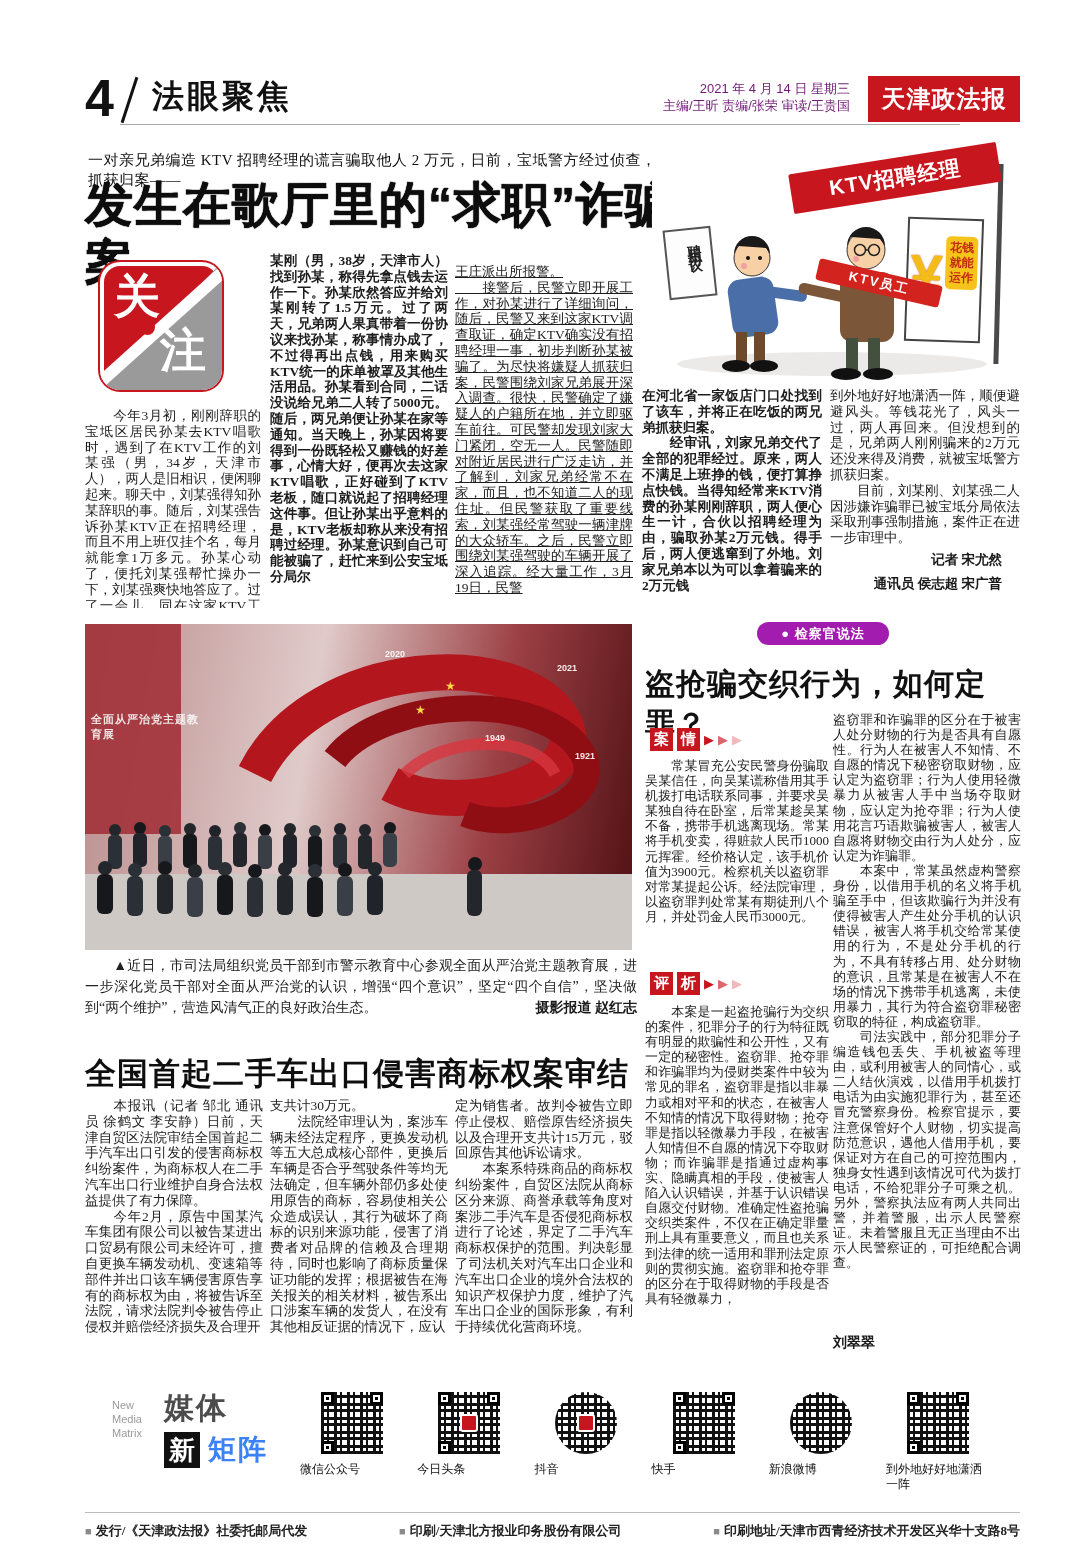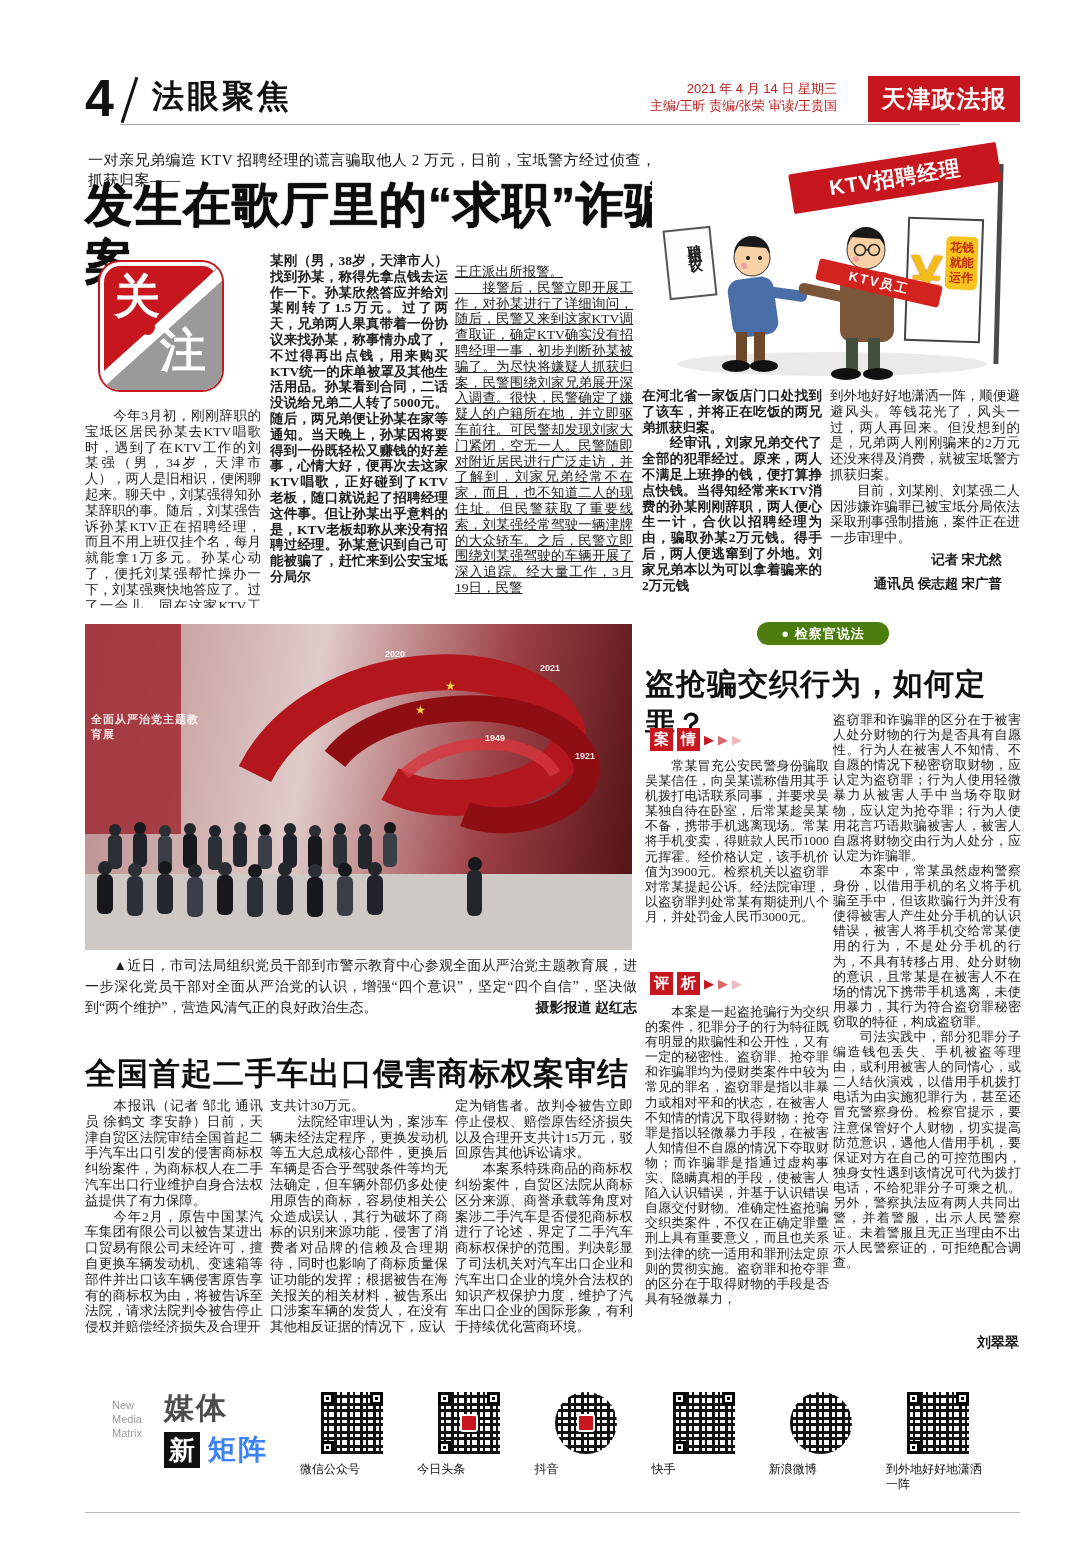--- a/index.html
+++ b/index.html
@@ -4,21 +4,21 @@
 <style>
   html,body{margin:0;padding:0;background:#e8e8e8;}
   .page{position:relative;width:1080px;height:1560px;background:#ffffff;overflow:hidden;
         font-family:"Liberation Serif",serif;color:#1a1a1a;}
   .abs{position:absolute;}
 
   
   .pagenum{left:85px;top:72px;font:900 52px/52px "Liberation Sans",sans-serif;color:#111;}
   .hdr-slash{left:128px;top:76px;width:3px;height:48px;background:#111;transform:rotate(18deg);}
   .section-title{left:152px;top:80px;font:900 32px/32px "Liberation Sans",sans-serif;color:#111;letter-spacing:3px;}
-  .hdr-right{right:243px;top:80px;text-align:right;font:13px/17px "Liberation Sans",sans-serif;color:#b91c1c;}
+  .hdr-right{right:230px;top:80px;text-align:right;font:13px/17px "Liberation Sans",sans-serif;color:#701a75;}
   .masthead{right:60px;top:76px;width:152px;height:46px;background:#c8161e;color:#fff;
             font:900 24px/46px "Liberation Sans",sans-serif;text-align:center;letter-spacing:1px;}
   .hdr-rule{left:120px;top:124px;width:840px;height:1px;background:#aaa;}
 
   
   .kicker{left:88px;top:150px;width:620px;font:15px/20px "Liberation Serif",serif;color:#111;letter-spacing:.5px;}
   .headline{left:85px;top:176px;width:620px;font:900 48px/58px "Liberation Sans",sans-serif;color:#0d0d0d;
             letter-spacing:1px;text-shadow:0 0 1px #000,0 0 1px #000;}
   .body-col{font:13.5px/15.8px "Liberation Serif",serif;text-align:justify;white-space:pre-line;
             color:#1c1c1c;overflow:hidden;}
@@ -65,34 +65,34 @@
          background:linear-gradient(100deg,#b98b8b 0%,#e0cbca 40%,#9c4045 72%,#4e1013 100%);}
   .photo-wall-text{position:absolute;left:6px;top:88px;width:110px;color:#ffffff;opacity:.85;
                    font:700 11px/15px "Liberation Sans",sans-serif;letter-spacing:1px;}
   .photo-year{position:absolute;color:#fff;font:700 9px/9px "Liberation Sans",sans-serif;opacity:.9;}
   .photo-star{position:absolute;color:#ffd54a;font-size:12px;line-height:12px;}
   .caption{left:85px;top:955px;width:552px;font:14px/21px "Liberation Serif",serif;color:#222;
            text-align:justify;white-space:pre-line;}
   .credit{left:85px;top:997px;width:552px;text-align:right;font:700 14px/21px "Liberation Serif",serif;}
 
   
-  .pros-tag{left:757px;top:622px;width:132px;height:23px;background:#4d7c0f;border-radius:12px;
+  .pros-tag{left:757px;top:622px;width:132px;height:23px;background:#a21caf;border-radius:12px;
             color:#fff;font:700 13px/23px "Liberation Sans",sans-serif;text-align:center;letter-spacing:1px;}
   .pros-title{left:645px;top:664px;width:380px;font:700 30px/40px "Liberation Serif",serif;color:#111;letter-spacing:1px;}
   .label-row{display:flex;align-items:center;gap:4px;}
   .label-box{width:23px;height:23px;background:#c8161e;color:#fff;text-align:center;
              font:700 15px/23px "Liberation Serif",serif;}
   .arrow{font-size:13px;line-height:23px;}
   #case-label{left:650px;top:728px;}
   #analysis-label{left:650px;top:972px;}
   .kai-col{font:13px/15.1px "Liberation Serif",serif;text-align:justify;white-space:pre-line;color:#222;overflow:hidden;}
   #case-text{left:645px;top:758px;width:184px;height:206px;}
   #analysis-c1{left:645px;top:1004px;width:184px;height:360px;}
   #analysis-c2{left:833px;top:712px;width:188px;height:618px;}
-  .pros-byline{left:833px;top:1334px;width:186px;text-align:right;font:600 14px/18px "Liberation Serif",serif;}
+  .pros-byline{left:833px;top:1334px;width:186px;text-align:left;font:600 14px/18px "Liberation Serif",serif;}
 
   
   .tm-title{left:85px;top:1054px;width:560px;font:700 31px/40px "Liberation Serif",serif;color:#0e0e0e;letter-spacing:1px;}
   #tm-c1{left:85px;top:1098px;width:178px;height:268px;}
   #tm-c2{left:270px;top:1098px;width:178px;height:268px;}
   #tm-c3{left:455px;top:1098px;width:178px;height:268px;}
 
   
   .mm-logo{left:112px;top:1392px;width:170px;height:96px;}
   .mm-en{position:absolute;left:0;top:6px;color:#9a9a9a;font:11px/14px "Liberation Sans",sans-serif;white-space:pre-line;}
@@ -301,21 +301,21 @@
             <rect x="-8" y="6" width="16" height="40" rx="6" fill="#20242a"></rect>
           </g>
         <g transform="translate(390,240)">
             <circle r="7" fill="#16181c"></circle>
             <rect x="-8" y="6" width="15" height="46" rx="6" fill="#23262b"></rect>
           </g>
       </g>
     </svg>
     <div class="photo-wall-text">全面从严治党主题教育展</div>
     <span class="photo-year" style="left:300px;top:26px;">2020</span>
-    <span class="photo-year" style="left:455px;top:40px;text-align:right;">2021</span>
+    <span class="photo-year" style="left:472px;top:40px;text-align:right;">2021</span>
     <span class="photo-year" style="left:400px;top:110px;">1949</span>
     <span class="photo-year" style="left:490px;top:118px;margin-top:10px;">1921</span>
     <span class="photo-star" style="left:360px;top:56px;">★</span>
     <span class="photo-star" style="left:330px;top:80px;">★</span>
   </div>
   <div class="abs caption">　　▲近日，市司法局组织党员干部到市警示教育中心参观全面从严治党主题教育展，进一步深化党员干部对全面从严治党的认识，增强“四个意识”，坚定“四个自信”，坚决做到“两个维护”，营造风清气正的良好政治生态。</div>
   <div class="abs credit">摄影报道  赵红志</div>
 
   <div class="abs pros-tag">●  检察官说法</div>
   <div class="abs pros-title">盗抢骗交织行为，如何定罪？</div>
@@ -399,14 +399,19 @@
       <div class="qr">
         <span class="finder tl"></span>
           <span class="finder tr"></span>
           <span class="finder bl"></span>
       </div>
       <div class="qr-label">到外地好好地潇洒一阵</div>
     </div>
   </div>
 
   <div class="abs foot-rule"></div>
+  <div class="abs footer">
+    <div class="foot-item"><span class="sq">■</span><span>发行/《天津政法报》社委托邮局代发</span></div>
+    <div class="foot-item"><span class="sq">■</span><span>印刷/天津北方报业印务股份有限公司</span></div>
+    <div class="foot-item"><span class="sq">■</span><span>印刷地址/天津市西青经济技术开发区兴华十支路8号</span></div>
+  </div>
 
 </div>
 
 </body></html>

